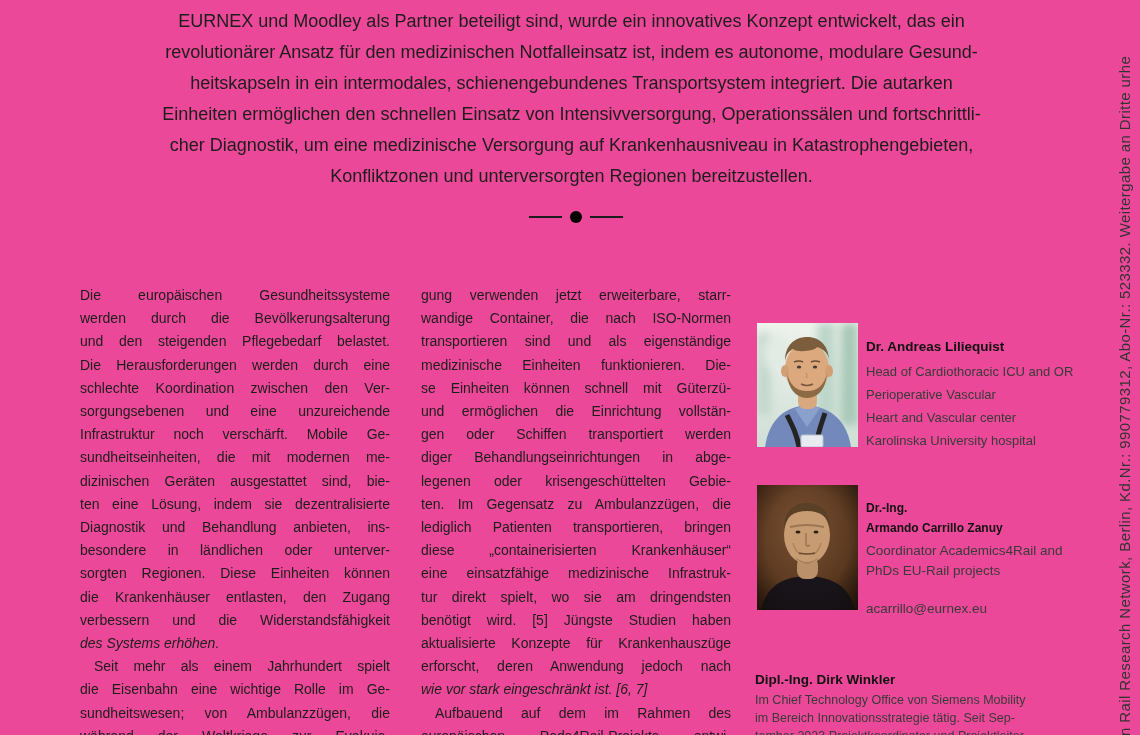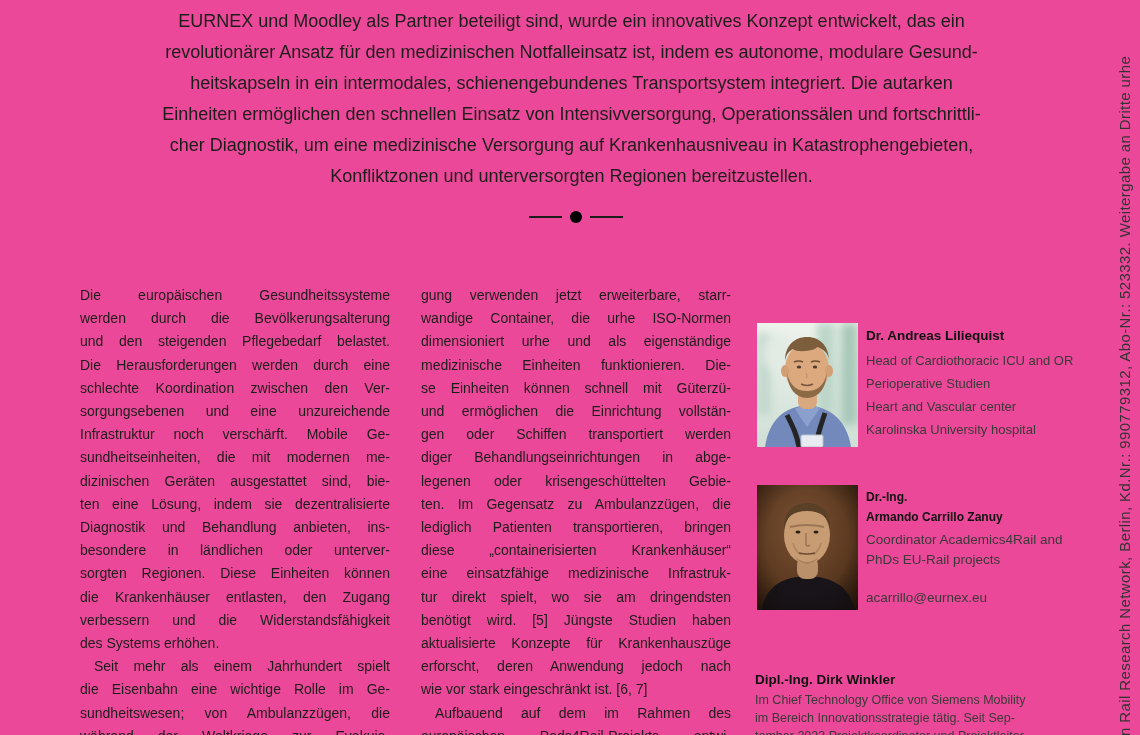--- a/index.html
+++ b/index.html
@@ -14,29 +14,29 @@
   
   .divider{position:absolute;left:528px;top:210px;width:96px;height:14px;
            display:flex;align-items:center;justify-content:center;gap:8px;}
   .divider .bar{width:33px;height:2px;background:#1d1d1b;}
   .divider .dot{width:12px;height:12px;border-radius:50%;background:#000;}
   
   .column{position:absolute;top:284px;width:310px;font-size:14px;line-height:23.2px;color:#1d1d1b;}
   .col-left{left:80px;}
   .col-mid{left:421px;}
   .body-line{text-align:justify;text-align-last:justify;}
-  .body-line.ragged{text-align-last:left;}
+  .body-line.ragged{text-align-last:left;font-style:italic;}
   .body-line.indent{text-indent:14px;}
   
   .author{position:absolute;margin-top:32px;}
   #author-0{left:757px;top:291px;width:343px;}
   #author-1{left:757px;top:453px;width:343px;}
   #author-2{left:755px;top:638px;width:362px;}
   .photo{position:absolute;left:0;top:0;display:block;}
-  .author-text{position:absolute;left:109px;top:3px;width:234px;}
+  .author-text{position:absolute;left:109px;top:14px;width:234px;}
   #author-2 .author-text{position:static;width:362px;}
   .author-name{font-weight:bold;color:#111;}
   #author-0 .author-name{font-size:13.5px;line-height:20px;}
   #author-1 .author-name{font-size:12px;line-height:19.5px;}
   #author-2 .author-name{font-size:13.5px;line-height:19px;}
   .author-line{color:#3a3a39;}
   #author-0 .author-line{font-size:13px;line-height:23px;}
   #author-1 .author-line{font-size:13.5px;line-height:19.8px;}
   #author-2 .author-line{font-size:12.5px;line-height:18.2px;}
   .author-group{margin-top:3px;}
@@ -85,22 +85,22 @@
       <div class="body-line">die Krankenhäuser entlasten, den Zugang</div>
       <div class="body-line">verbessern und die Widerstandsfähigkeit</div>
       <div class="body-line ragged">des Systems erhöhen.</div>
       <div class="body-line indent">Seit mehr als einem Jahrhundert spielt</div>
       <div class="body-line">die Eisenbahn eine wichtige Rolle im Ge-</div>
       <div class="body-line">sundheitswesen; von Ambulanzzügen, die</div>
       <div class="body-line">während der Weltkriege zur Evakuie-</div>
     </div>
   <div class="column col-mid">
       <div class="body-line">gung verwenden jetzt erweiterbare, starr-</div>
-      <div class="body-line">wandige Container, die urhe ISO-Normen</div>
-      <div class="body-line">dimensioniert urhe und als eigenständige</div>
+      <div class="body-line">wandige Container, die nach ISO-Normen</div>
+      <div class="body-line">transportieren sind und als eigenständige</div>
       <div class="body-line">medizinische Einheiten funktionieren. Die-</div>
       <div class="body-line">se Einheiten können schnell mit Güterzü-</div>
       <div class="body-line">und ermöglichen die Einrichtung vollstän-</div>
       <div class="body-line">gen oder Schiffen transportiert werden</div>
       <div class="body-line">diger Behandlungseinrichtungen in abge-</div>
       <div class="body-line">legenen oder krisengeschüttelten Gebie-</div>
       <div class="body-line">ten. Im Gegensatz zu Ambulanzzügen, die</div>
       <div class="body-line">lediglich Patienten transportieren, bringen</div>
       <div class="body-line">diese „containerisierten Krankenhäuser“</div>
       <div class="body-line">eine einsatzfähige medizinische Infrastruk-</div>
@@ -146,21 +146,21 @@
       <ellipse cx="58" cy="44" rx="2.2" ry="1.6" fill="#4a3b30"></ellipse>
       <path d="M37,39 Q42,37 46,39" stroke="#6b4f33" stroke-width="1.5" fill="none"></path>
       <path d="M54,39 Q58,37 63,39" stroke="#6b4f33" stroke-width="1.5" fill="none"></path>
       <path d="M49,50 Q51,53 49,55" stroke="#c08f66" stroke-width="1.2" fill="none"></path>
       <path d="M44,61 Q50,64 56,61" stroke="#7a573a" stroke-width="1.5" fill="none"></path>
     </svg>
     <div class="author-text">
         <div class="author-name">Dr. Andreas Liliequist</div>
         <div class="author-group">
           <div class="author-line">Head of Cardiothoracic ICU and OR</div>
-          <div class="author-line">Perioperative Studien</div>
+          <div class="author-line">Perioperative Vascular</div>
           <div class="author-line">Heart and Vascular center</div>
           <div class="author-line">Karolinska University hospital</div>
         </div>
       </div>
   </div>
 
   <div class="author" id="author-1">
     <svg class="photo" width="101" height="125" viewBox="0 0 101 125">
       <defs>
         <radialGradient id="p2bg" cx="0.45" cy="0.35" r="0.85">

